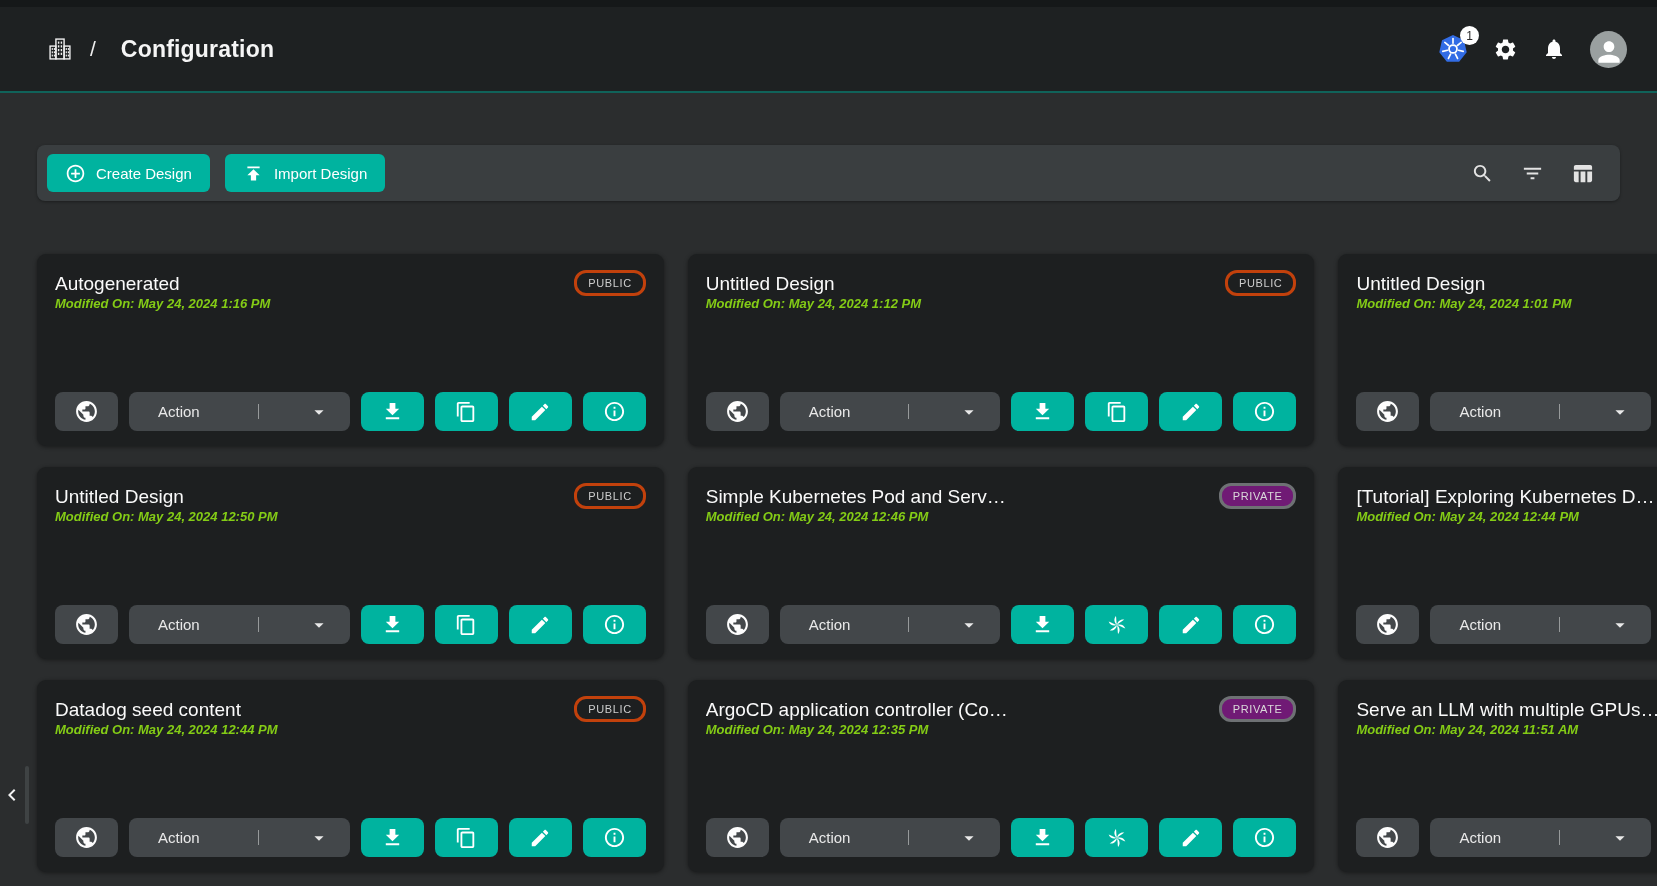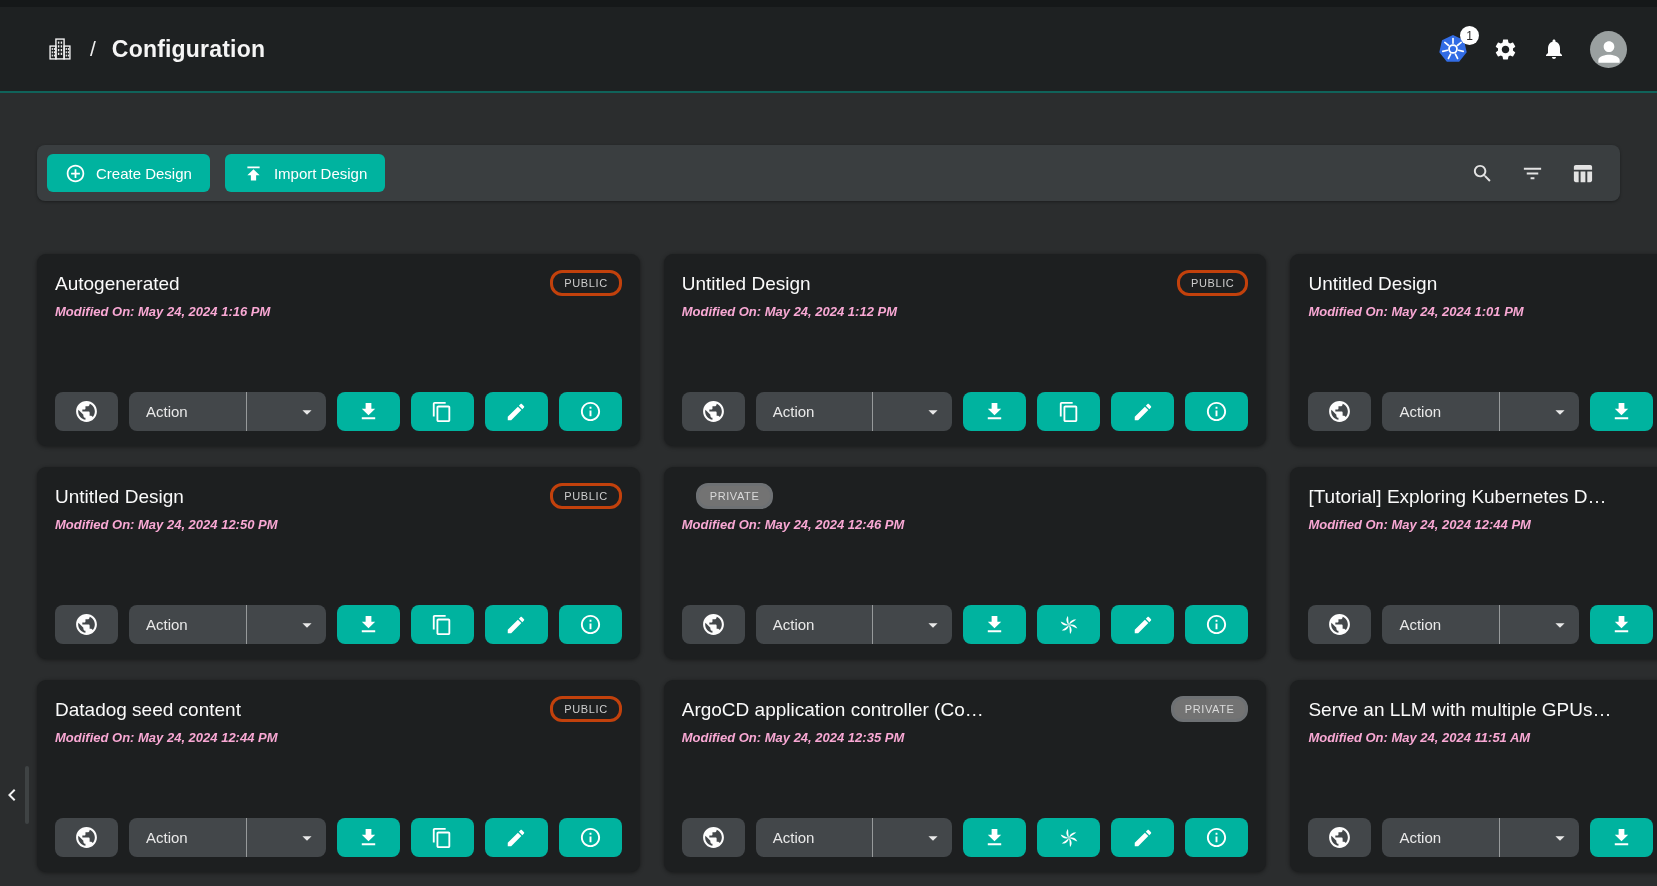--- a/index.html
+++ b/index.html
@@ -14,21 +14,21 @@
   
   .app-header {
     height:93px; background:#1e2122;
     border-top:7px solid #151819;
     border-bottom:2px solid rgba(0,179,159,.45);
     display:flex; align-items:center; justify-content:space-between;
     padding:0 30px 0 46px;
   }
   .crumb { display:flex; align-items:center; gap:16px; }
   .crumb-sep { color:#f0f0f0; font-size:21px; font-weight:400; }
-  .page-title { color:#f5f5f5; font-size:23px; font-weight:700; margin:0; letter-spacing:.2px; }
+  .page-title { color:#f5f5f5; font-size:23px; font-weight:700; margin:9px; letter-spacing:.2px; }
   .header-right { display:flex; align-items:center; gap:24px; }
   .icon-btn { background:none; border:none; padding:0; cursor:pointer; display:flex; align-items:center; }
   .k8s-wrap { position:relative; cursor:pointer; }
   .k8s-badge {
     position:absolute; top:-7px; right:-10px; width:19px; height:19px;
     background:#fff; color:#2b2b2b; border-radius:50%;
     font-size:12px; display:flex; align-items:center; justify-content:center;
   }
   .avatar {
     width:37px; height:37px; border-radius:50%; background:#9aa0a0;
@@ -63,29 +63,29 @@
   .card-head { display:flex; align-items:center; justify-content:space-between; }
   .card-title {
     color:#fafafa; font-size:19px; font-weight:400; margin:2px 0 0 0;
     white-space:nowrap; overflow:hidden;
   }
   .badge {
     flex-shrink:0; margin-left:14px; font-size:11px; letter-spacing:.6px;
     color:#cdcdcd; border:3px solid #c2410c; border-radius:12px;
     padding:4px 11px; background:transparent;
   }
-  .badge.private { background:#737373; border-color:#6e7174; color:#dadada; }
-  .modified { margin-top:8px; color:#f9a8d4; font-size:13px; font-style:italic; font-weight:700; }
+  .badge.private { background:#701a75; border-color:#6e7174; color:#dadada; }
+  .modified { color:#84cc16; font-size:13px; font-style:italic; font-weight:700; }
   .actions { margin-top:auto; display:flex; align-items:center; gap:11px; }
   .btn-dark {
     background:#43474a; border:none; border-radius:8px; height:39px;
     display:flex; align-items:center; justify-content:center; cursor:pointer; color:#e8e8e8;
   }
   .globe-btn { width:63px; }
-  .action-split { padding:0; overflow:hidden;gap:41px; }
+  .action-split { padding:12px; overflow:hidden;gap:41px; }
   .action-label { padding:0 17px; font-size:15px; font-family:inherit; color:#e9e9e9; }
   .action-divider { width:1px; align-self:stretch; background:rgba(255,255,255,.45); }
   .action-caret { width:38px; height:100%; display:flex; align-items:center; justify-content:center; }
   .btn-tealsq {
     background:var(--accent); border:none; border-radius:8px;
     width:63px; height:39px; display:flex; align-items:center; justify-content:center; cursor:pointer;
   }
 
   
   .drawer-toggle {
@@ -457,20 +457,21 @@
           <svg width="23" height="23" viewBox="0 0 24 24" fill="#fff">
                 <path d="M11 7h2v2h-2zm0 4h2v6h-2zm1-9C6.48 2 2 6.48 2 12s4.48 10 10 10 10-4.48 10-10S17.52 2 12 2zm0 18c-4.41 0-8-3.59-8-8s3.59-8 8-8 8 3.59 8 8-3.59 8-8 8z"></path>
               </svg>
         </span>
       </button>
     </div>
   </div>
 
   <div class="card">
     <div class="card-head">
+      <h2 class="card-title">Simple Kubernetes Pod and Serv…</h2>
       <span class="badge private">PRIVATE</span>
     </div>
     <div class="modified">Modified On: May 24, 2024 12:46 PM</div>
     <div class="actions">
       <button class="btn-dark globe-btn">
         <span>
           <svg width="25" height="25" viewBox="0 0 24 24" fill="#fdfdfd">
                 <path d="M12 2C6.48 2 2 6.48 2 12s4.48 10 10 10 10-4.48 10-10S17.52 2 12 2zm-1 17.93c-3.95-.49-7-3.85-7-7.93 0-.62.08-1.21.21-1.79L9 15v1c0 1.1.9 2 2 2v1.93zm6.9-2.54c-.26-.81-1-1.39-1.9-1.39h-1v-3c0-.55-.45-1-1-1H8v-2h2c.55 0 1-.45 1-1V7h2c1.1 0 2-.9 2-2v-.41c2.93 1.19 5 4.06 5 7.41 0 2.08-.8 3.97-2.1 5.39z"></path>
               </svg>
         </span>

